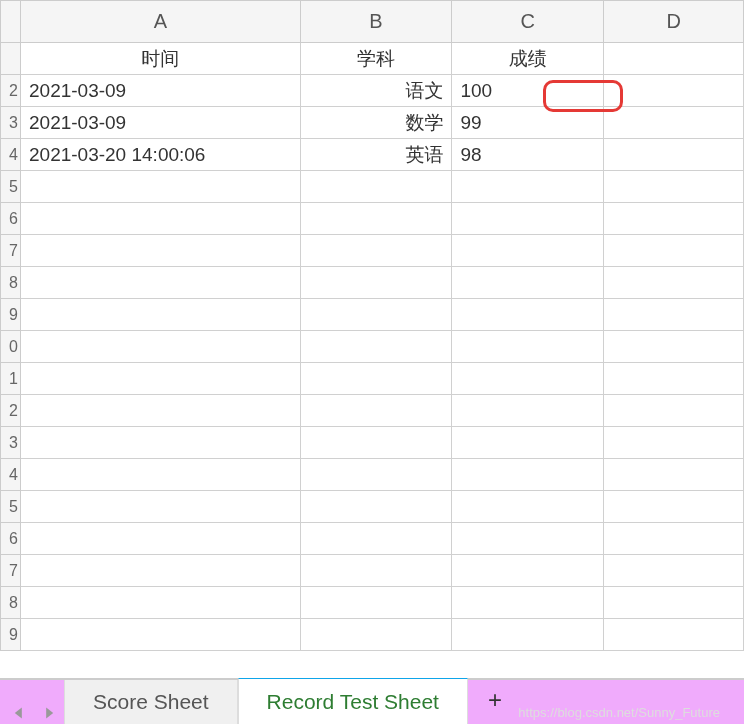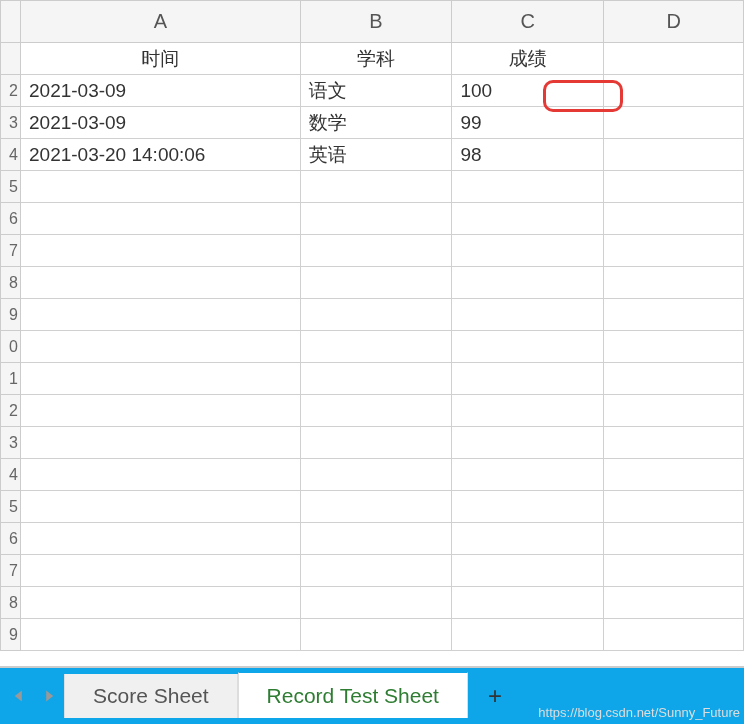--- a/index.html
+++ b/index.html
@@ -61,44 +61,44 @@
       height: 32px;
       padding: 2px 8px;
       font-size: 19px;
       color: #333;
       background: #fff;
     }
     td.align-right {
       text-align: left;
     }
     td.align-center {
-      text-align: left;
+      text-align: right;
     }
     td.align-left {
       text-align: center;
     }
     .col-a { width: 280px; }
     .col-b { width: 152px; }
     .col-c { width: 152px; }
     .col-d { width: 140px; }
     
     .highlight-box {
       position: absolute;
       border: 3px solid #e53935;
       border-radius: 10px;
       pointer-events: none;
       z-index: 10;
     }
     
     .sheet-tabs {
       display: flex;
-      align-items: center;
-      height: 58px;
+      align-items: flex-end;
+      height: 46px;
       border-top: 2px solid #ccc;
-      background: #0ea5e9;
+      background: #f0abfc;
       padding: 0 4px;
     }
     .nav-arrow {
       width: 22px;
       height: 22px;
       display: flex;
       align-items: center;
       justify-content: center;
       color: #999;
       cursor: pointer;
@@ -127,21 +127,21 @@
     .add-tab {
       padding: 10px 20px;
       font-size: 24px;
       color: #333;
       cursor: pointer;
       font-weight: 300;
     }
     .watermark {
       position: absolute;
       bottom: 4px;
-      right: 4px;
+      right: 24px;
       font-size: 13px;
       color: #ddd;
       z-index: 20;
     }
   </style>
 </head>
 <body>
 
 <div class="spreadsheet">
   <div class="grid-area">

